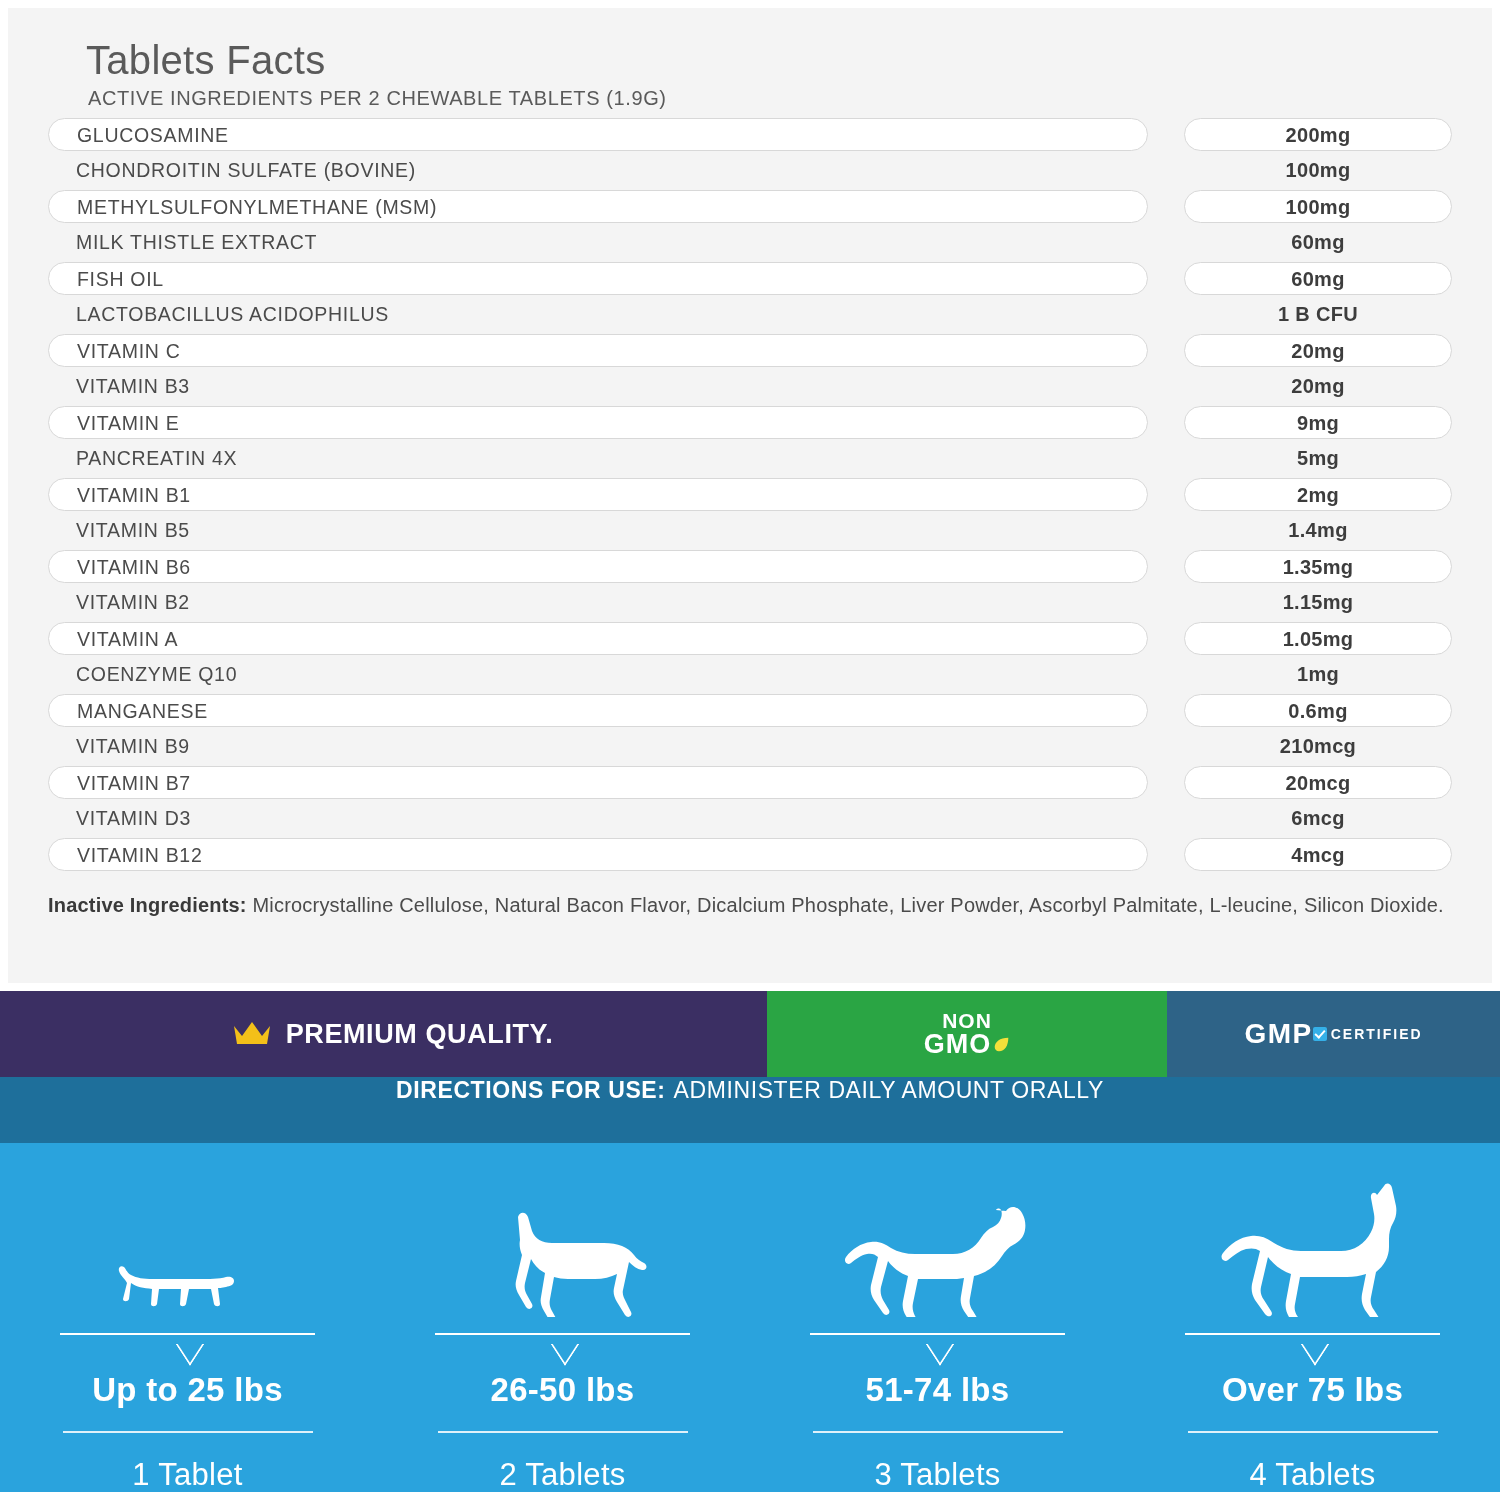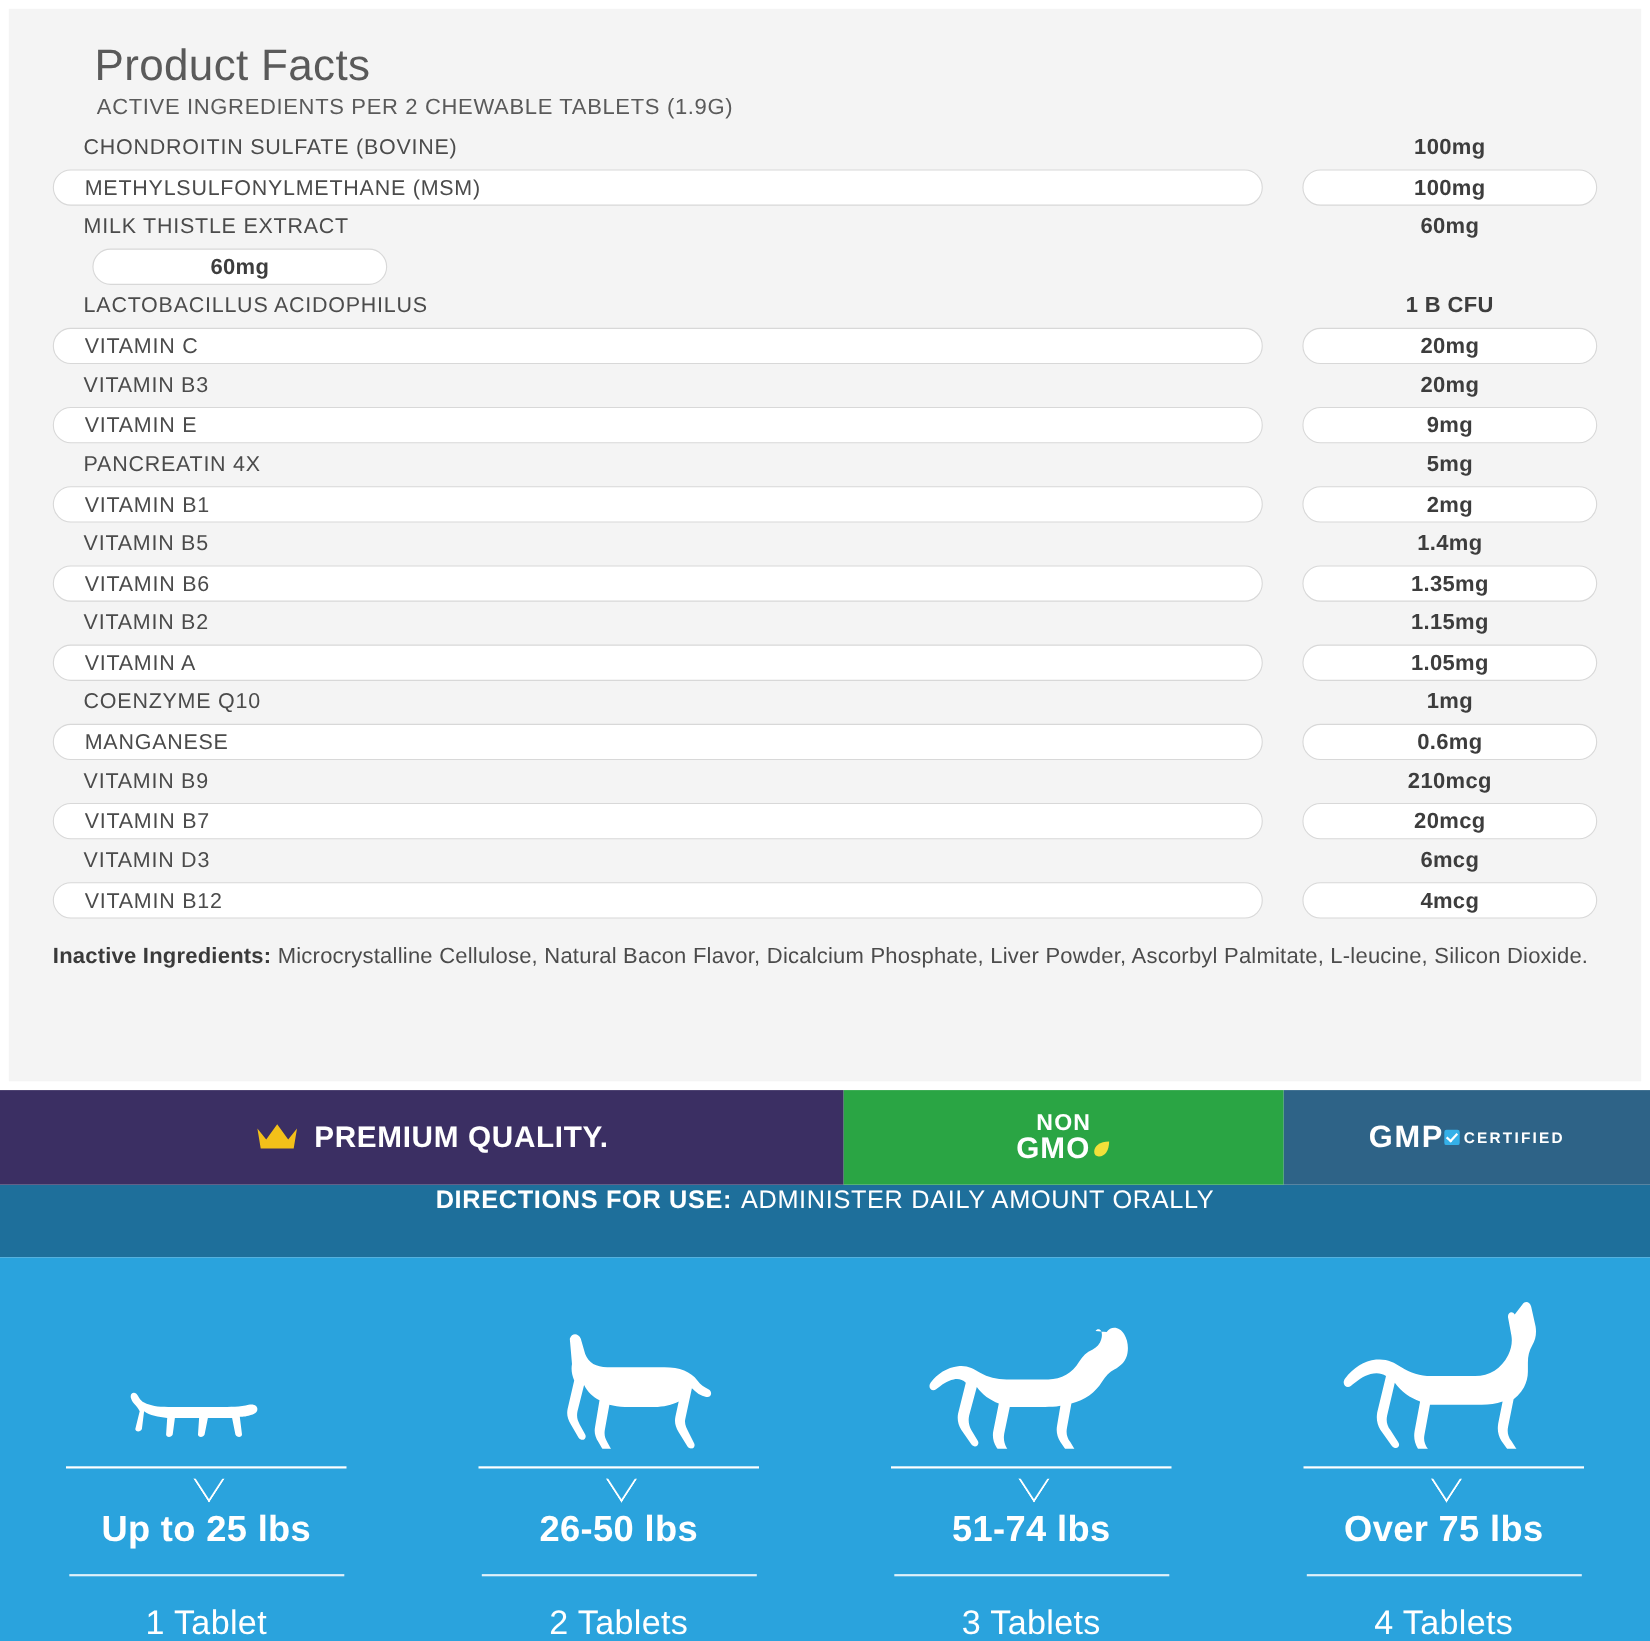--- a/index.html
+++ b/index.html
@@ -275,37 +275,42 @@
     margin-top: 24px;
     letter-spacing: 0.3px;
   }
 </style>
 </head>
 <body>
 
 <div class="page">
 
   <section class="facts-panel">
-    <h1 class="facts-title">Product Facts</h1>
+    <h1 class="facts-title">Tablets Facts</h1>
     <div class="facts-subtitle">ACTIVE INGREDIENTS PER 2 CHEWABLE TABLETS (1.9G)</div>
 
     <div class="rows" id="rows">
+        <div class="row pill">
+          <div class="name">GLUCOSAMINE</div>
+          <div class="amount">200mg</div>
+        </div>
         <div class="row">
           <div class="name">CHONDROITIN SULFATE (BOVINE)</div>
           <div class="amount">100mg</div>
         </div>
         <div class="row pill">
           <div class="name">METHYLSULFONYLMETHANE (MSM)</div>
           <div class="amount">100mg</div>
         </div>
         <div class="row">
           <div class="name">MILK THISTLE EXTRACT</div>
           <div class="amount">60mg</div>
         </div>
         <div class="row pill">
+          <div class="name">FISH OIL</div>
           <div class="amount">60mg</div>
         </div>
         <div class="row">
           <div class="name">LACTOBACILLUS ACIDOPHILUS</div>
           <div class="amount">1 B CFU</div>
         </div>
         <div class="row pill">
           <div class="name">VITAMIN C</div>
           <div class="amount">20mg</div>
         </div>

